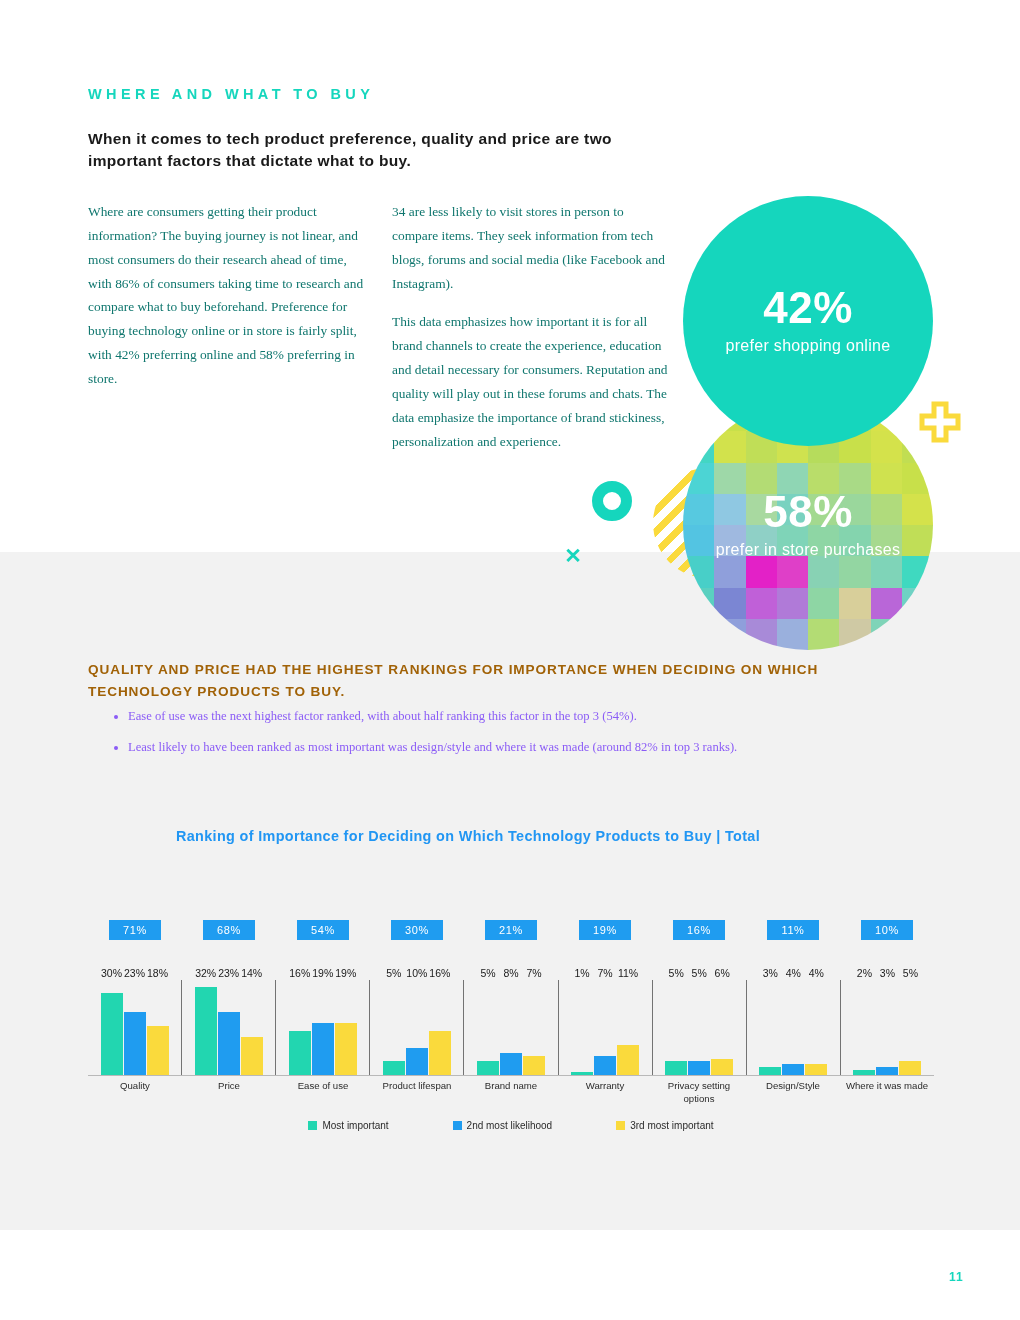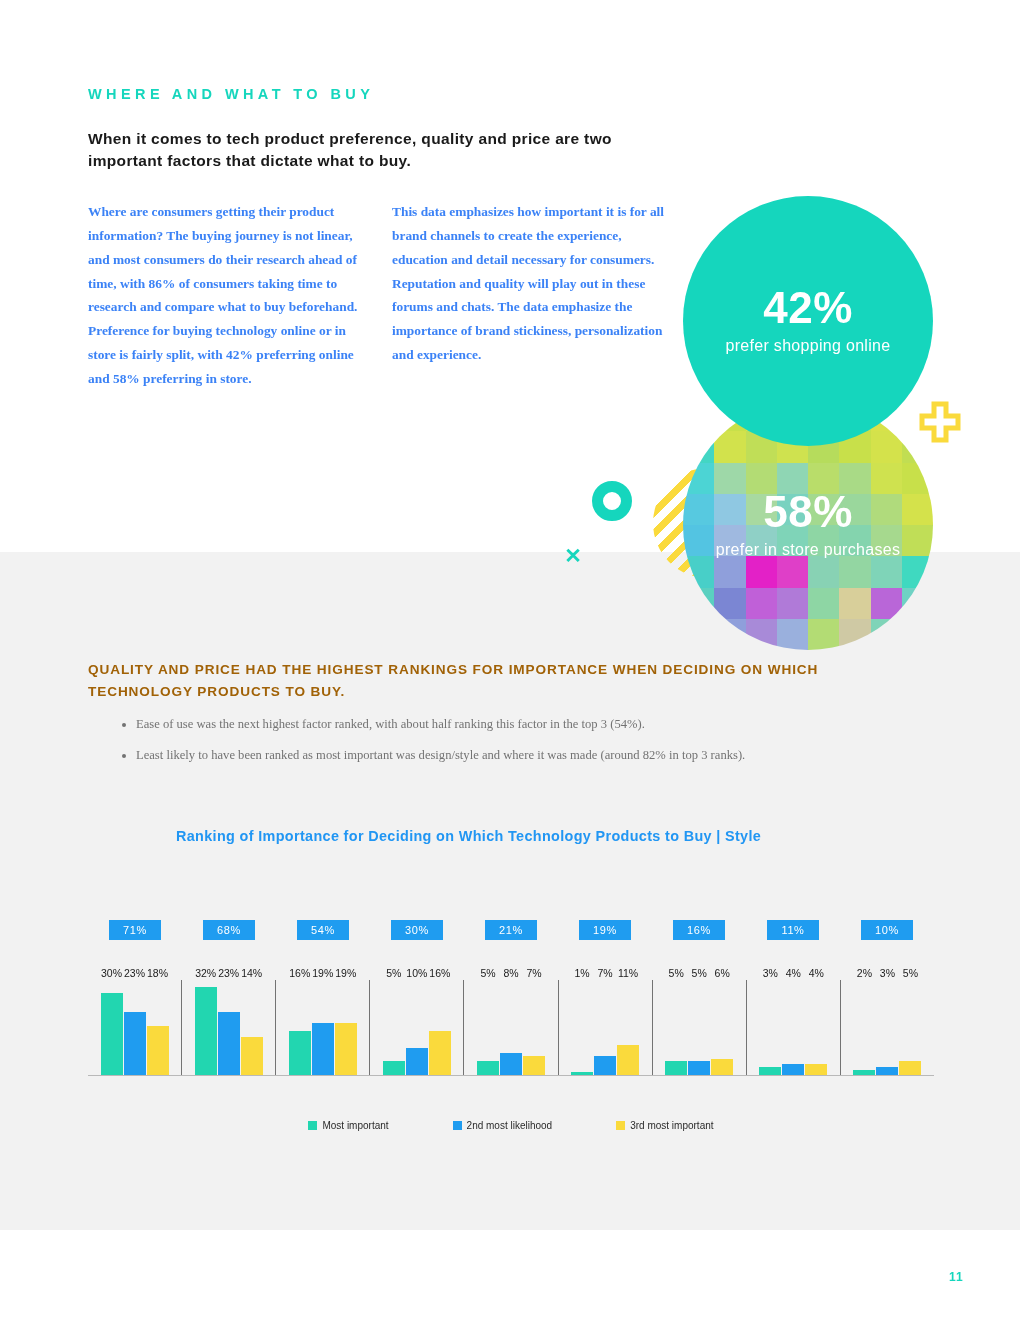--- a/index.html
+++ b/index.html
@@ -41,22 +41,21 @@
     color: #1a1a1a;
   }
 
   .col {
     position: absolute;
     top: 200px;
     width: 278px;
     font-family: "Liberation Serif", serif;
     font-size: 13.4px;
     line-height: 1.78;
-    color: #3b82f6;
-    font-weight: bold;
+    color: #0f766e;
   }
   .col.left  { left: 88px; }
   .col.right { left: 392px; }
   .col p { margin: 0 0 15px 0; }
 
   
   .circle-teal {
     position: absolute;
     left: 683px; top: 196px;
     width: 250px; height: 250px;
@@ -158,24 +157,24 @@
     font-size: 13.6px;
     font-weight: bold;
     letter-spacing: 0.9px;
     line-height: 1.6;
     color: #a16207;
   }
   .bullets {
     position: absolute;
     left: 106px; top: 709px;
     width: 800px;
-    margin: 8px; padding: 0 0 0 22px;
+    margin: 0; padding: 0 0 0 22px;
     font-family: "Liberation Serif", serif;
     font-size: 12.6px;
-    color: #737373;
+    color: #8b5cf6;
   }
   .bullets li { margin-bottom: 16px; }
 
   .chart-title {
     position: absolute;
     left: 176px; top: 828px;
     font-size: 14.4px;
     font-weight: bold;
     letter-spacing: 0.35px;
     color: #2196f3;
@@ -284,20 +283,21 @@
 
 <div class="grey-band"></div>
 
 <div class="eyebrow">WHERE AND WHAT TO BUY</div>
 <div class="deck">When it comes to tech product preference, quality and price are two important factors that dictate what to buy.</div>
 
 <div class="col left">
   <p>Where are consumers getting their product information? The buying journey is not linear, and most consumers do their research ahead of time, with 86% of consumers taking time to research and compare what to buy beforehand. Preference for buying technology online or in store is fairly split, with 42% preferring online and 58% preferring in store.</p>
 </div>
 <div class="col right">
+  <p>34 are less likely to visit stores in person to compare items. They seek information from tech blogs, forums and social media (like Facebook and Instagram).</p>
   <p>This data emphasizes how important it is for all brand channels to create the experience, education and detail necessary for consumers. Reputation and quality will play out in these forums and chats. The data emphasize the importance of brand stickiness, personalization and experience.</p>
 </div>
 
 <div class="deco-stripes">
   <div class="deco-stripes-magenta"></div>
 </div>
 <div class="deco-ring"></div>
 <div class="deco-x">✕</div>
 <div class="deco-plus">
   <svg viewBox="0 0 44 44" width="44" height="44" aria-hidden="true">
@@ -380,21 +380,21 @@
   <div class="circle-pct">42%</div>
   <div class="circle-sub">prefer shopping online</div>
 </div>
 
 <div class="sub-head">QUALITY AND PRICE HAD THE HIGHEST RANKINGS FOR IMPORTANCE WHEN DECIDING ON WHICH TECHNOLOGY PRODUCTS TO BUY.</div>
 <ul class="bullets">
   <li>Ease of use was the next highest factor ranked, with about half ranking this factor in the top 3 (54%).</li>
   <li>Least likely to have been ranked as most important was design/style and where it was made (around 82% in top 3 ranks).</li>
 </ul>
 
-<div class="chart-title">Ranking of Importance for Deciding on Which Technology Products to Buy | Style</div>
+<div class="chart-title">Ranking of Importance for Deciding on Which Technology Products to Buy | Total</div>
 
 <div class="chart">
   <div class="badge-row">
       <div class="badge-cell">
         <div class="badge" style="background: rgb(31, 156, 240);">71%</div>
       </div>
       <div class="badge-cell">
         <div class="badge" style="background: rgb(31, 156, 240);">68%</div>
       </div>
       <div class="badge-cell">
@@ -539,20 +539,31 @@
         </div>
         <div class="bar-wrap">
           <span class="bar-lbl">3%</span>
           <div class="bar" style="height: 8.22857px; background: rgb(31, 156, 240);"></div>
         </div>
         <div class="bar-wrap">
           <span class="bar-lbl">5%</span>
           <div class="bar" style="height: 13.7143px; background: rgb(250, 218, 60);"></div>
         </div>
       </div>
+    </div>
+  <div class="xlabels">
+      <div class="xlabel">Quality</div>
+      <div class="xlabel">Price</div>
+      <div class="xlabel">Ease of use</div>
+      <div class="xlabel">Product lifespan</div>
+      <div class="xlabel">Brand name</div>
+      <div class="xlabel">Warranty</div>
+      <div class="xlabel">Privacy setting options</div>
+      <div class="xlabel">Design/Style</div>
+      <div class="xlabel">Where it was made</div>
     </div>
   <div class="legend">
       <div class="legend-item">
         <span class="legend-swatch" style="background: rgb(34, 214, 176);"></span>
         <span>Most important</span>
       </div>
       <div class="legend-item">
         <span class="legend-swatch" style="background: rgb(31, 156, 240);"></span>
         <span>2nd most likelihood</span>
       </div>

